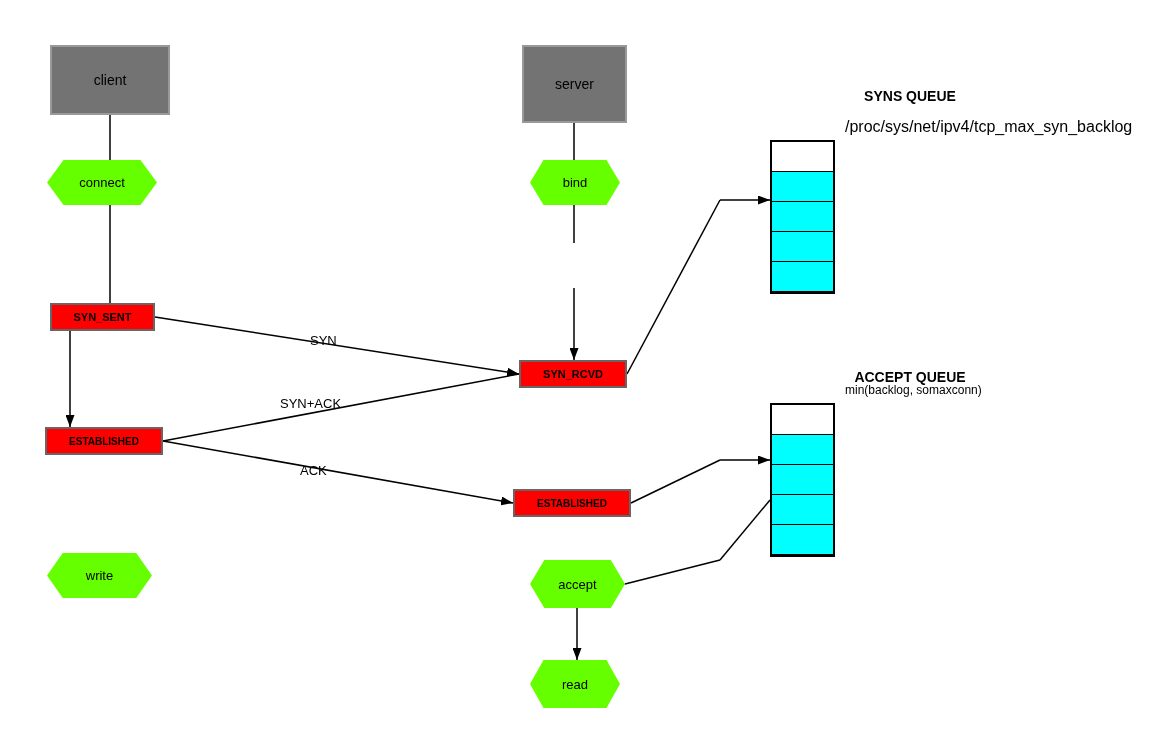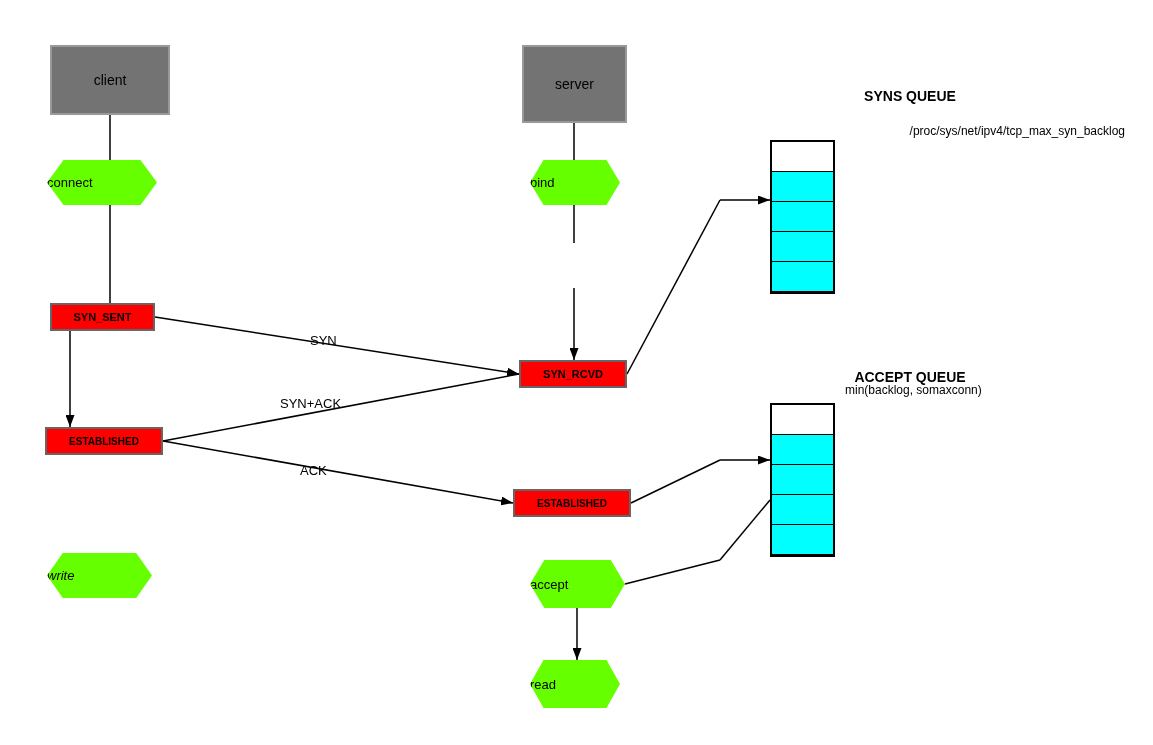--- a/index.html
+++ b/index.html
@@ -38,21 +38,21 @@
       font-size: 12px;
       font-weight: bold;
       color: #000;
     }
     
     .hex-green {
       position: absolute;
       background: #66ff00;
       display: flex;
       align-items: center;
-      justify-content: flex-start;
+      justify-content: center;
       font-size: 13px;
       clip-path: polygon(15% 0%, 85% 0%, 100% 50%, 85% 100%, 15% 100%, 0% 50%);
     }
     
     .queue-container {
       position: absolute;
       display: flex;
       flex-direction: column;
       border: 2px solid #000;
       width: 65px;
@@ -163,37 +163,37 @@
   </div>
 
   <div class="box-red" style="left:45px; top:427px; width:118px; height:28px; font-size:10px;">
     <span>ESTABLISHED</span>
   </div>
 
   <div class="box-red" style="left:513px; top:489px; width:118px; height:28px; font-size:10px;">
     <span>ESTABLISHED</span>
   </div>
 
-  <div class="hex-green" style="left:47px; top:553px; width:105px; height:45px;font-style:italic;">
+  <div class="hex-green" style="left:47px; top:553px; width:105px; height:45px;">
     <span>write</span>
   </div>
 
   <div class="hex-green" style="left:530px; top:560px; width:95px; height:48px;">
     <span>accept</span>
   </div>
 
   <div class="hex-green" style="left:530px; top:660px; width:90px; height:48px;">
     <span>read</span>
   </div>
 
   <div class="queue-label" style="left:830px; top:88px; width:160px;">
     <span>SYNS QUEUE</span>
   </div>
 
-  <div class="queue-desc" style="left:845px; top:124px; width:280px; text-align:right; font-size:12px;">
+  <div class="queue-desc" style="left:845px; top:118px; width:280px; text-align:right; font-size:16px;">
     <span>/proc/sys/net/ipv4/tcp_max_syn_backlog</span>
   </div>
 
   <div class="queue-container" style="left:770px; top:140px;">
     <div class="queue-cell empty"></div>
     <div class="queue-cell filled"></div>
     <div class="queue-cell filled"></div>
     <div class="queue-cell filled"></div>
     <div class="queue-cell filled"></div>
   </div>

